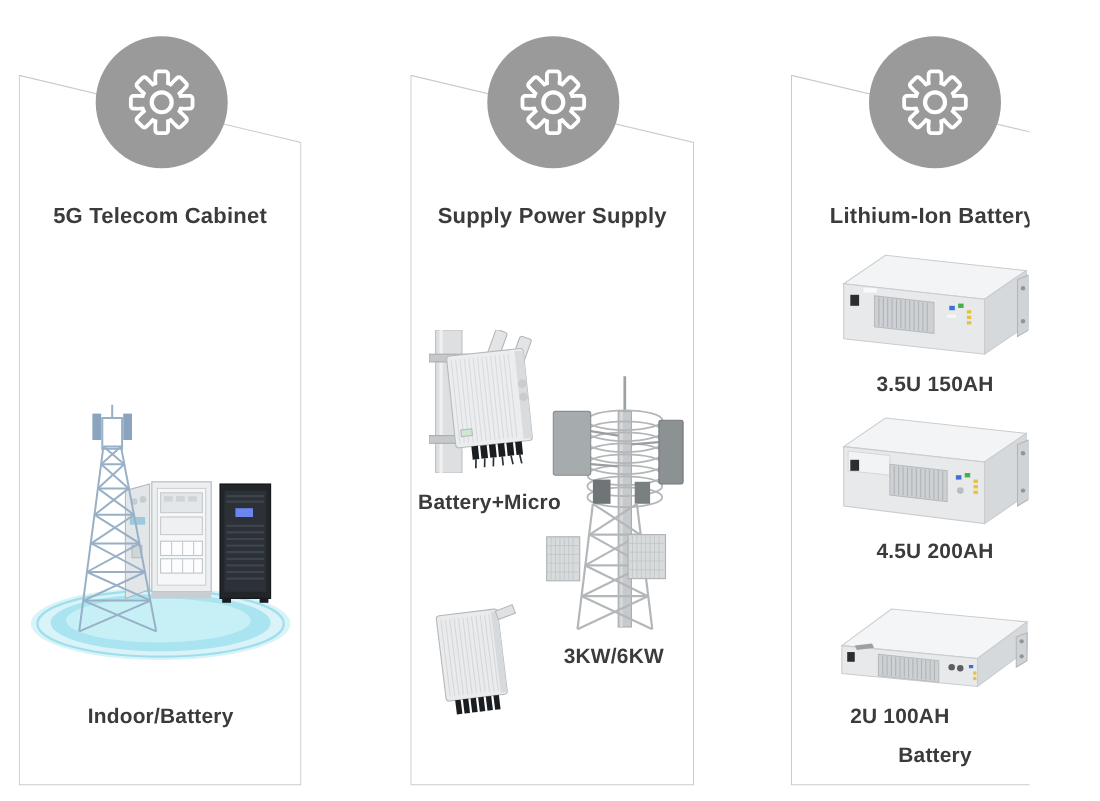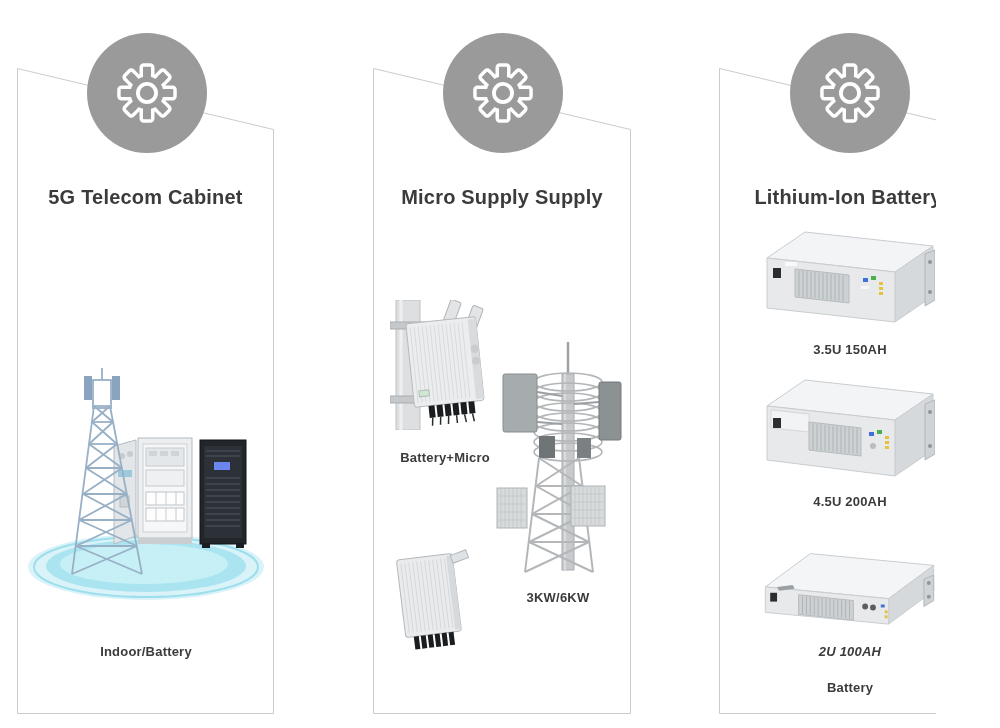--- a/index.html
+++ b/index.html
@@ -3,21 +3,21 @@
 <meta charset="utf-8">
 <style>
   html,body{margin:0;padding:0;background:#ffffff;}
   .stage{position:relative;width:936px;height:728px;background:#ffffff;overflow:hidden;
          font-family:"Liberation Sans", sans-serif;}
   .panel{position:absolute;}
   .icon-circle{position:absolute;width:120px;height:120px;border-radius:50%;
                background:#9a9a9a;display:flex;align-items:center;justify-content:center;}
   .col-title{position:absolute;font-size:20px;font-weight:bold;color:#3b3b3b;
              text-align:center;letter-spacing:.2px;line-height:24px;}
-  .plabel{position:absolute;font-size:13px;font-weight:bold;color:#3b3b3b;
+  .plabel{position:absolute;font-size:19px;font-weight:bold;color:#3b3b3b;
           text-align:center;letter-spacing:.2px;line-height:24px;width:220px;}
   svg{display:block;}
   .illus{position:absolute;}
 </style>
 </head>
 <body>
 
 <div class="stage">
 
   <svg class="panel" style="left:17px;top:68px;" width="257" height="646" viewBox="0 0 257 646">
@@ -103,21 +103,21 @@
         <rect x="-4.8" y="-28" width="9.6" height="11" transform="rotate(180)"></rect>
         <rect x="-4.8" y="-28" width="9.6" height="11" transform="rotate(225)"></rect>
         <rect x="-4.8" y="-28" width="9.6" height="11" transform="rotate(270)"></rect>
         <rect x="-4.8" y="-28" width="9.6" height="11" transform="rotate(315)"></rect>
       </g>
       <circle r="11" fill="none" stroke="#ffffff" stroke-width="4.6"></circle>
     </svg>
   </div>
 
   <div class="col-title" style="left:17px;top:185px;width:257px;">5G Telecom Cabinet</div>
-  <div class="col-title" style="left:373px;top:185px;width:258px;">Micro Supply Supply</div>
+  <div class="col-title" style="left:373px;top:185px;width:258px;">Supply Power Supply</div>
   <div class="col-title" style="left:719px;top:185px;width:258px;">Lithium-Ion Battery</div>
 
   <svg class="illus" style="left:22px;top:366px;" width="248" height="240" viewBox="0 0 248 240">
     <g>
       <ellipse cx="124" cy="201" rx="118" ry="33" fill="#daf3f8"></ellipse>
       <ellipse cx="124" cy="201" rx="112" ry="30" fill="none" stroke="#9edfed" stroke-width="2"></ellipse>
       <ellipse cx="124" cy="200" rx="100" ry="26" fill="#a9e4f0"></ellipse>
       <ellipse cx="122" cy="198" rx="84" ry="20" fill="#c7eff6"></ellipse>
     </g>
     <g>
@@ -440,16 +440,16 @@
     <rect x="7" y="58" width="7" height="9" fill="#2b2e31"></rect>
     <circle cx="104" cy="72" r="3" fill="#5a5e62"></circle>
     <circle cx="112" cy="73" r="3" fill="#5a5e62"></circle>
     <rect x="120" y="70" width="4" height="3" fill="#3f6fd8"></rect>
     <rect x="124" y="76" width="3" height="3" fill="#e6c23c"></rect>
     <rect x="124" y="81" width="3" height="3" fill="#e6c23c"></rect>
     <polygon points="164,44 174,40 174,66 164,72" fill="#cfd3d6" stroke="#b2b6b9"></polygon>
     <circle cx="169" cy="48" r="2" fill="#8f959a"></circle>
     <circle cx="169" cy="62" r="2" fill="#8f959a"></circle>
   </svg>
-  <div class="plabel" style="left:740px;top:640px;font-style:italic;">2U 100AH</div>
+  <div class="plabel" style="left:708px;top:640px;">2U 100AH</div>
   <div class="plabel" style="left:740px;top:676px;">Battery</div>
 
 </div>
 
 </body></html>

